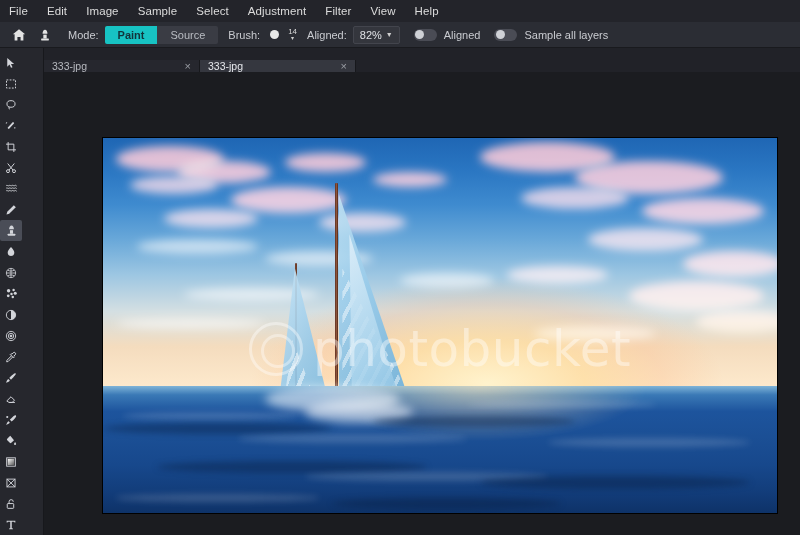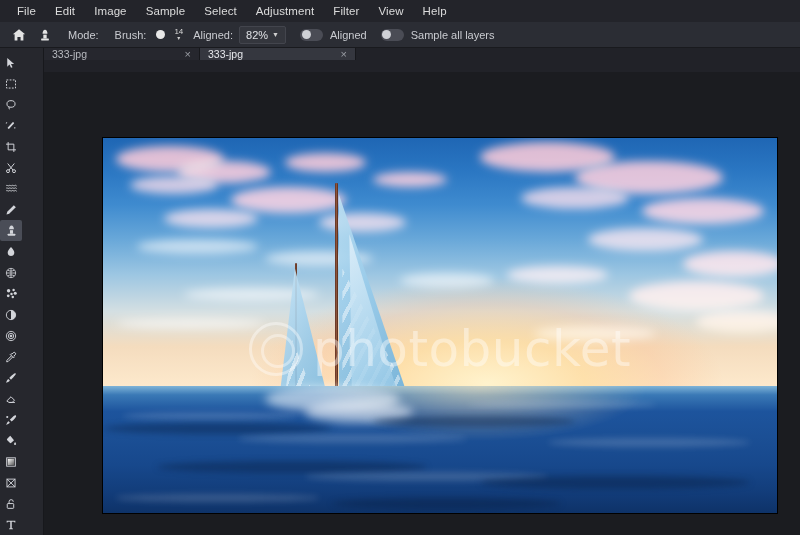--- a/index.html
+++ b/index.html
@@ -8,21 +8,21 @@
     background: #1b1c20;
     font-family: "Liberation Sans", sans-serif;
     overflow: hidden;
   }
   #app { position: relative; width: 800px; height: 535px; background: #1b1c20; }
 
   
   .menubar {
     height: 22px; background: #23242a;
     display: flex; align-items: center;
-    padding-left: 8px; gap: 1px;
+    padding-left: 0; gap: 1px;
   }
   .menu-item {
     font-size: 11.5px; color: #dcdcdc;
     padding: 3px 9px; border-radius: 2px;
     white-space: nowrap; cursor: default; letter-spacing: .1px;
   }
 
   
   .optionsbar {
     height: 26px; background: #2b2d34;
@@ -72,21 +72,21 @@
   .toggle .knob {
     position: absolute; top: 1.5px; left: 1.5px;
     width: 9px; height: 9px; border-radius: 50%; background: #cfd1d6;
   }
   .toggle-label { font-size: 11px; color: #c9cbd0; margin-left: 7px; white-space: nowrap; }
 
   
   .tabbar {
     position: absolute; left: 44px; top: 48px;
     width: 756px; height: 24px;
-    background: #212228; display: flex; align-items: flex-start;
+    background: #212228; display: flex; align-items: flex-end;
   }
   .tab {
     width: 156px; display: flex; align-items: center;
     padding: 0 8px; font-size: 10.5px; color: #b7b9bf;
     border-right: 1px solid #17181c; position: relative;
     background: #26272e;
   }
   .tab.active { background: #35373f; color: #e6e8ec; }
   .tab-title { flex: 1; overflow: hidden; white-space: nowrap; text-overflow: ellipsis; }
   .tab-close { font-size: 11px; color: #9a9da4; padding-left: 6px; }
@@ -216,20 +216,24 @@
 
     <div class="opt-icon">
       <svg width="14" height="14" viewBox="0 0 16 16" fill="currentColor">
         <rect x="6.1" y="7.6" width="3.8" height="4.4"></rect>
         <rect x="3.6" y="12" width="8.8" height="2.3" rx=".5"></rect>
         <path d="M5.2 6.6c0-2.6 1-4.6 2.8-4.6s2.8 2 2.8 4.6z"></path>
       </svg>
     </div>
 
     <div class="opt-label">Mode:</div>
+    <div class="seg">
+      <div class="seg-btn active">Paint</div>
+      <div class="seg-btn">Source</div>
+    </div>
 
     <div class="opt-label">Brush:</div>
     <div class="brush-dot"></div>
     <div class="stepper">
       <div class="stepper-val">14</div>
       <div class="stepper-arrows">▾</div>
     </div>
 
     <div class="opt-label">Aligned:</div>
     <div class="dropdown">

